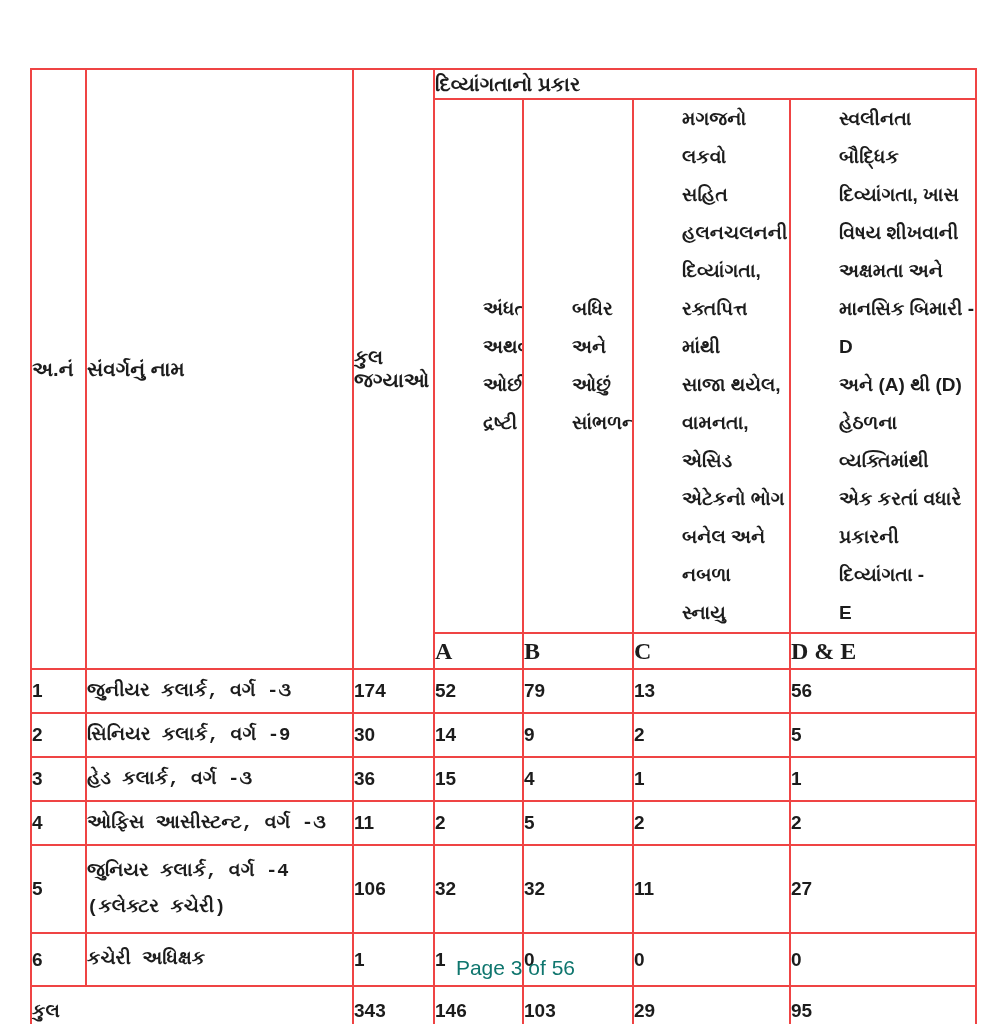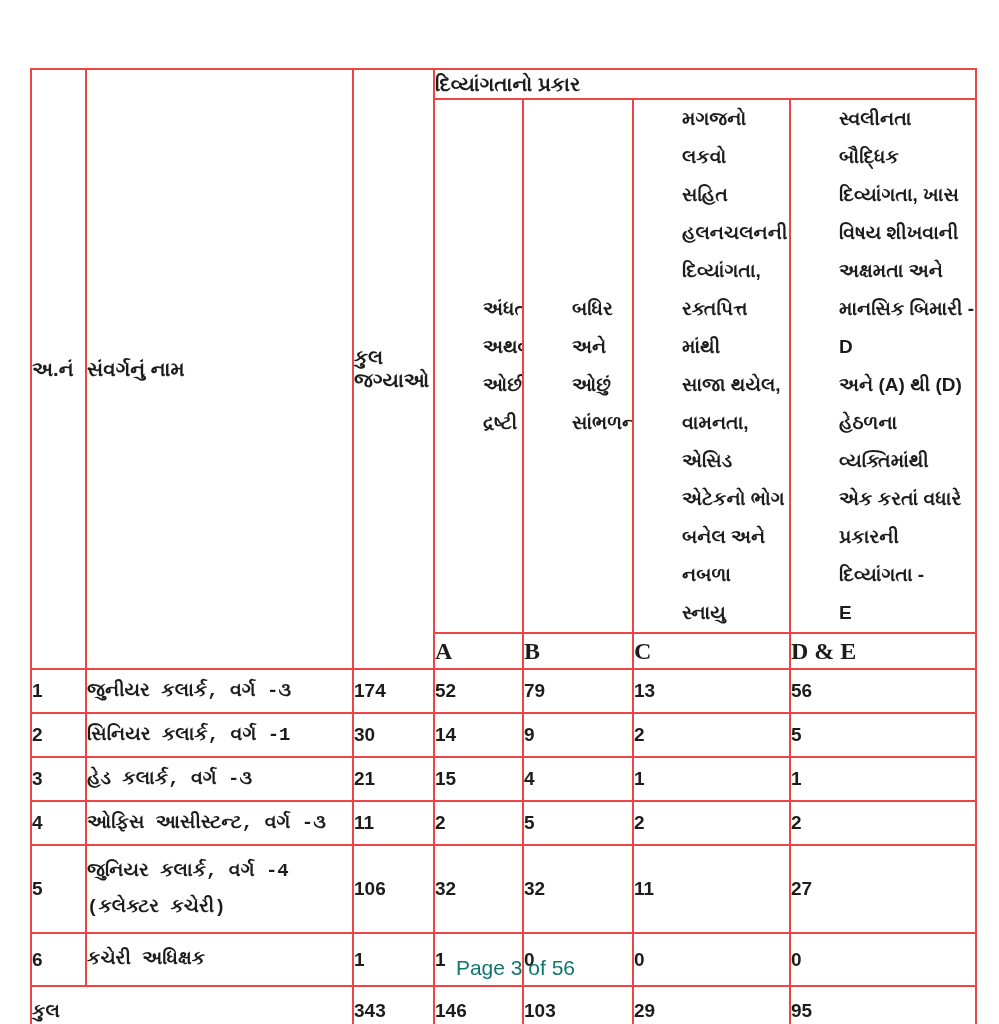--- a/index.html
+++ b/index.html
@@ -153,32 +153,32 @@
       <td class="name">જુનીયર કલાર્ક, વર્ગ -૩</td>
       <td class="num">174</td>
       <td class="num">52</td>
       <td class="num">79</td>
       <td class="num">13</td>
       <td class="num">56</td>
     </tr>
 
     <tr class="dr2">
       <td class="num">2</td>
-      <td class="name">સિનિયર કલાર્ક, વર્ગ -1</td>
+      <td class="name">સિનિયર કલાર્ક, વર્ગ -9</td>
       <td class="num">30</td>
       <td class="num">14</td>
       <td class="num">9</td>
       <td class="num">2</td>
       <td class="num">5</td>
     </tr>
 
     <tr class="dr3">
       <td class="num">3</td>
       <td class="name">હેડ કલાર્ક, વર્ગ -૩</td>
-      <td class="num">21</td>
+      <td class="num">36</td>
       <td class="num">15</td>
       <td class="num">4</td>
       <td class="num">1</td>
       <td class="num">1</td>
     </tr>
 
     <tr class="dr4">
       <td class="num">4</td>
       <td class="name">ઓફિસ આસીસ્ટન્ટ, વર્ગ -૩</td>
       <td class="num">11</td>

